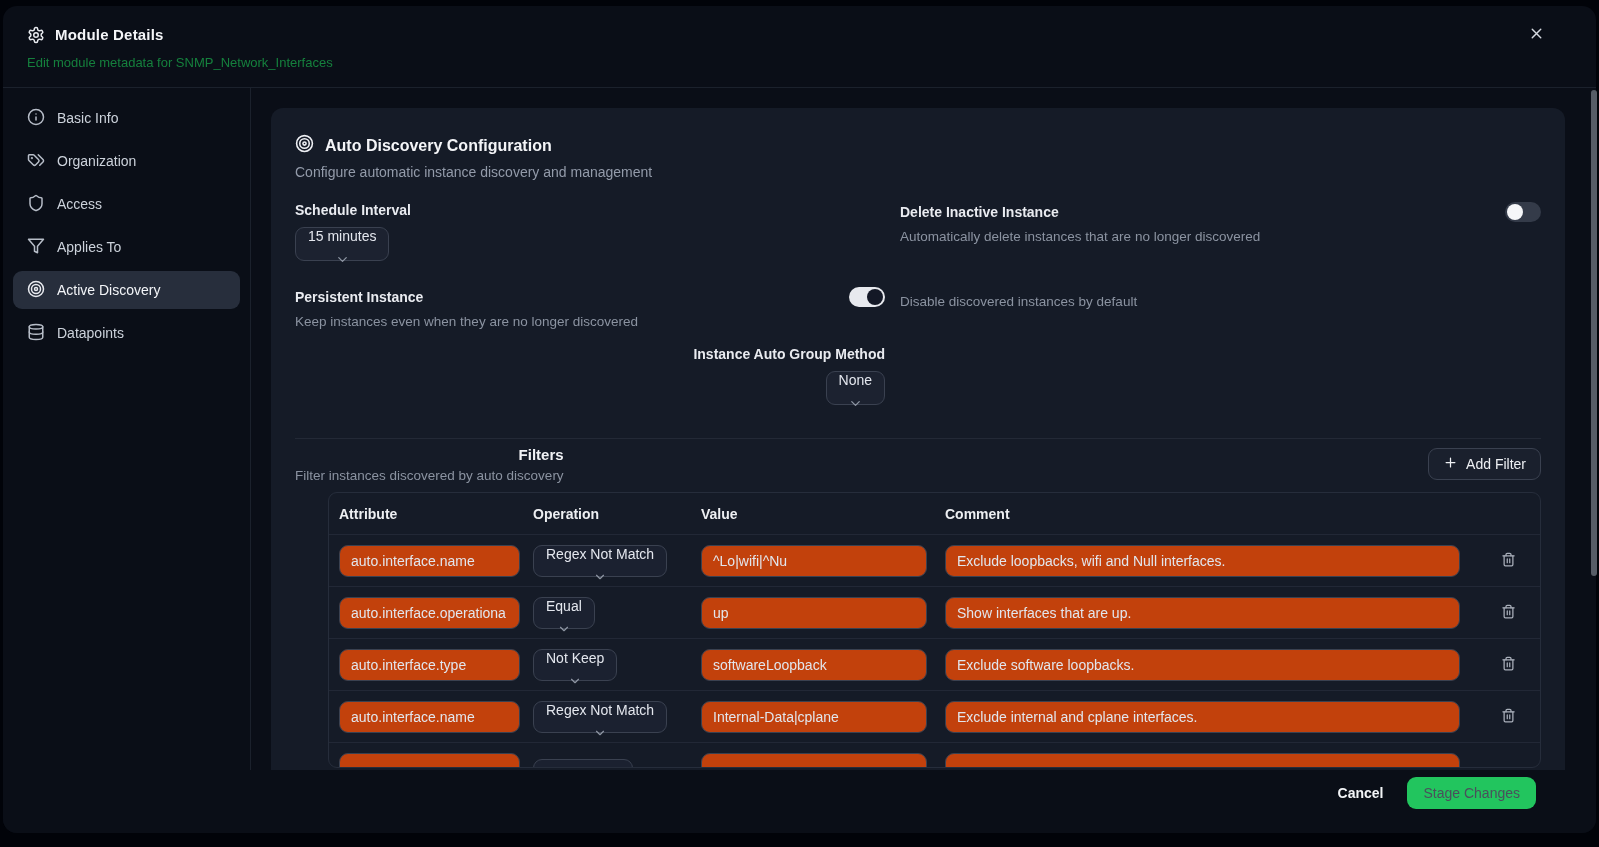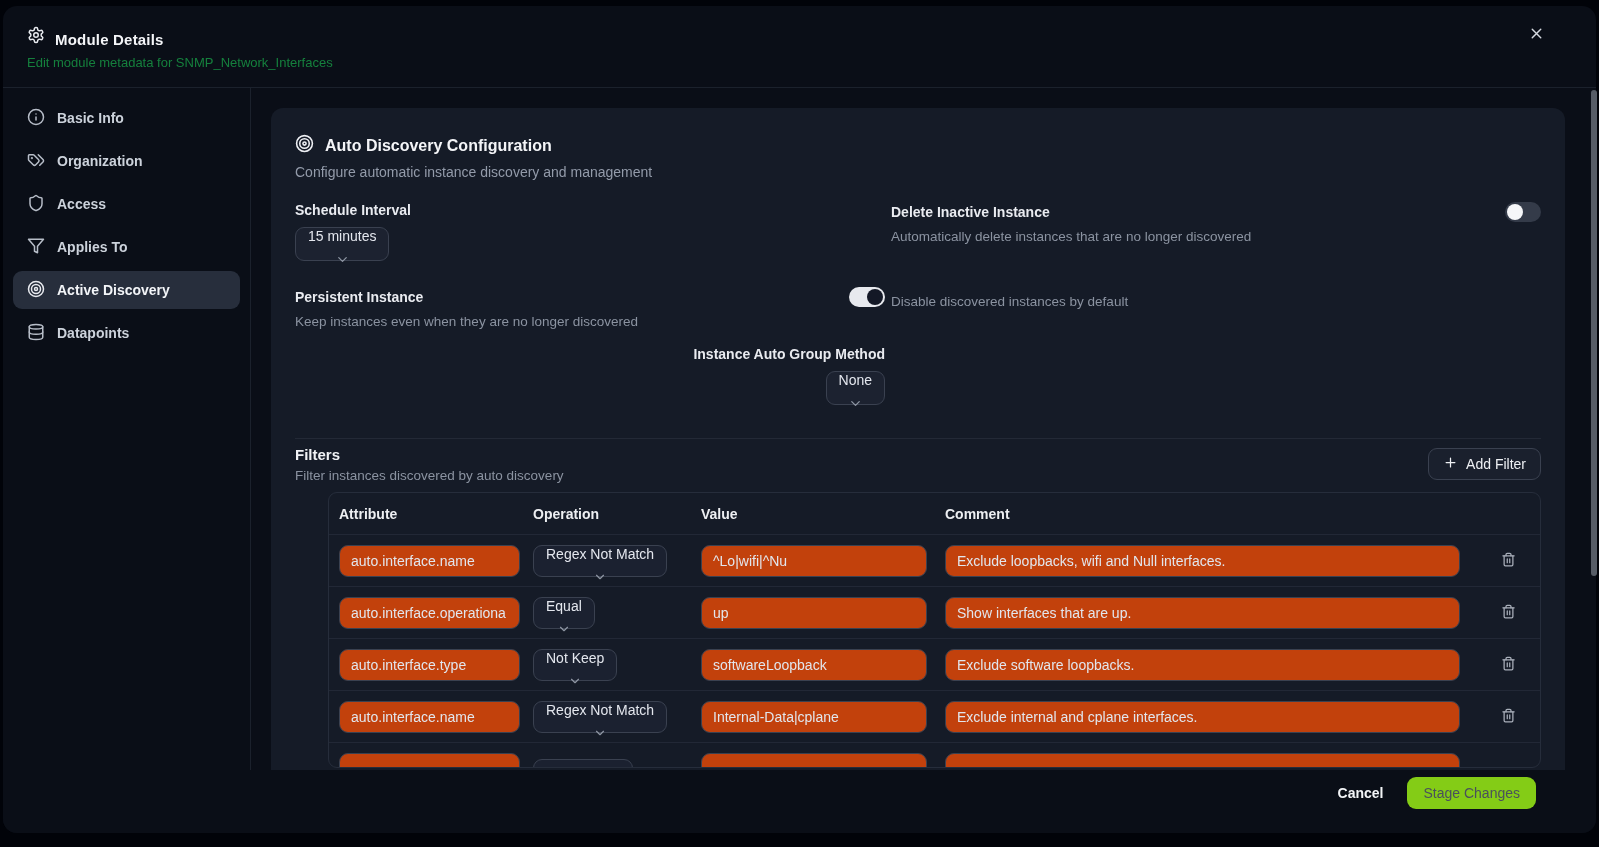--- a/index.html
+++ b/index.html
@@ -4,45 +4,45 @@
 <style>
   * { margin:0; padding:0; box-sizing:border-box; }
   html,body { width:1599px; height:847px; background:#010309; font-family:"Liberation Sans", sans-serif; overflow:hidden; }
 
   .modal { position:absolute; top:6px; left:3px; right:3px; bottom:14px;
            background:#0a0e17; border-radius:14px; overflow:hidden;
            display:flex; flex-direction:column; }
 
   
   .modal-header { position:relative; height:82px; flex:0 0 82px; border-bottom:1px solid #1b212c; padding:20px 24px 0; }
-  .title-row { display:flex; align-items:flex-end; gap:10px; }
+  .title-row { display:flex; align-items:flex-start; gap:10px; }
   .title-row svg { color:#e8eaef; }
   .dialog-title { font-size:15px; font-weight:700; color:#f4f5f8; letter-spacing:.2px; }
   .dialog-subtitle { margin-top:7px; font-size:13px; color:#15803d; }
   .close-btn { position:absolute; top:17px; right:48px; width:24px; height:24px; display:flex; align-items:center; justify-content:center; color:#d6dae1; cursor:pointer; background:none; border:none; }
 
   
   .modal-body { flex:1; display:flex; min-height:0; position:relative; }
   .sidebar { width:248px; flex:0 0 248px; border-right:1px solid #1b212c; padding:11px 10px 0 10px; }
   .nav-item { display:flex; align-items:center; gap:12px; height:38px; padding:0 14px; border-radius:9px;
-              color:#ccd2db; font-size:14px; font-weight:700; cursor:pointer; margin-bottom:5px; }
+              color:#ccd2db; font-size:14px; font-weight:400; cursor:pointer; margin-bottom:5px; }
   .nav-item svg { color:#b7bdc8; flex:0 0 auto; }
   .nav-item.active { background:#272e3c; color:#f3f5f8; }
   .nav-item.active svg { color:#e8eaef; }
 
   .content { flex:1; position:relative; }
   .card { position:absolute; top:20px; left:20px; right:31px; bottom:0;
           background:#151b27; border-radius:12px 12px 0 0; padding:26px 24px 0; overflow:hidden; }
 
   .card-title-row { display:flex; align-items:center; gap:11px; }
   .card-title { font-size:16px; font-weight:700; color:#f4f5f8; }
   .card-title-row svg { color:#eceef2; }
   .card-subtitle { margin-top:7px; font-size:14px; color:#939baa; margin-bottom:22px; }
 
-  .form-grid { display:grid; grid-template-columns:590px 1fr; column-gap:6px; }
+  .form-grid { display:grid; grid-template-columns:590px 1fr; column-gap:15px; }
   .flabel { font-size:14px; font-weight:600; color:#e9ebf0; }
   .fdesc { font-size:13.5px; color:#8b93a1; margin-top:7px; }
   .row-a { margin-bottom:26px; }
   .row-b { margin-bottom:17px; }
   .row-c { margin-bottom:0;text-align:right; }
 
   .select-btn { margin-top:9px; display:inline-flex; align-items:center; gap:8px; height:34px; padding:0 12px;
                 background:#1c2230; border:1px solid #3a4150; border-radius:9px; color:#e4e7ee; font-size:14px; cursor:pointer;flex-direction:column; }
   .select-btn svg { color:#8f97a4; }
 
@@ -50,42 +50,42 @@
   .toggle { width:36px; height:20px; border-radius:10px; position:relative; cursor:pointer; flex:0 0 auto; }
   .toggle .knob { position:absolute; top:2px; width:16px; height:16px; border-radius:50%; }
   .toggle.off { background:#343b49; }
   .toggle.off .knob { left:2px; background:#f6f7f9; }
   .toggle.on { background:#e7e9ee; }
   .toggle.on .knob { right:2px; background:#131826; }
 
   .divider { height:1px; background:#232936; margin-top:33px; margin-bottom:7px; }
 
   .filters-head { display:flex; align-items:flex-start; justify-content:space-between; margin-bottom:9px; }
-  .filters-title { font-size:15px; font-weight:700; color:#f0f2f5; }
+  .filters-title { font-size:15px; font-weight:700; color:#f0f2f5;text-align:right; }
   .filters-sub { font-size:13.5px; color:#8b93a1; margin-top:5px; }
   .add-filter-btn { display:inline-flex; align-items:center; gap:8px; height:32px; padding:0 14px; margin-top:2px;
                     background:#1a202d; border:1px solid #3a4150; border-radius:9px; color:#eef0f4; font-size:14px; font-weight:500; cursor:pointer; }
 
   .ftable { border:1px solid #262d3b; border-radius:9px; height:276px; overflow:hidden;margin-left:33px; }
   .frow { display:grid; grid-template-columns:194px 168px 244px 1fr 44px; align-items:center; padding:0 10px; height:52px; border-bottom:1px solid #222836; }
   .frow.head { height:42px; }
   .hcell { font-size:14px; font-weight:700; color:#edeff2; }
   .cell-input { height:32px; background:#c2410c; border:1px solid #3a4150; border-radius:9px; padding:0 11px;
                 color:#e2e6ed; font-size:14px; font-family:"Liberation Sans", sans-serif; outline:none; }
   .attr-input { width:181px; }
   .val-input { width:226px; }
   .com-input { width:calc(100% - 26px); }
   .op-select { margin-top:0; height:32px; border-radius:9px; background:#1b2130; }
   .op-select.empty { width:100px; }
   .trash-btn { width:28px; height:28px; display:flex; align-items:center; justify-content:center; background:none; border:none; color:#aab0bb; cursor:pointer; justify-self:center; }
 
   
   .modal-footer { flex:0 0 63px; display:flex; justify-content:flex-end; align-items:flex-start; gap:14px; padding:7px 60px 0 0; background:#0a0e17; }
   .cancel-btn { background:none; border:none; color:#f2f4f7; font-size:14px; font-weight:700; height:32px; padding:0 10px; cursor:pointer; font-family:"Liberation Sans", sans-serif; }
-  .submit-btn { background:#84cc16; border:none; border-radius:9px; color:#4a505c; font-size:14px; font-weight:500; height:32px; padding:0 16px; cursor:pointer; font-family:"Liberation Sans", sans-serif; }
+  .submit-btn { background:#22c55e; border:none; border-radius:9px; color:#4a505c; font-size:14px; font-weight:500; height:32px; padding:0 16px; cursor:pointer; font-family:"Liberation Sans", sans-serif; }
 
   .scroll-thumb { position:absolute; top:90px; right:2px; width:6px; height:486px; background:#575d67; border-radius:3px; }
 </style>
 </head>
 <body>
 
 <div class="modal">
 
   <div class="modal-header">
     <div class="title-row">

